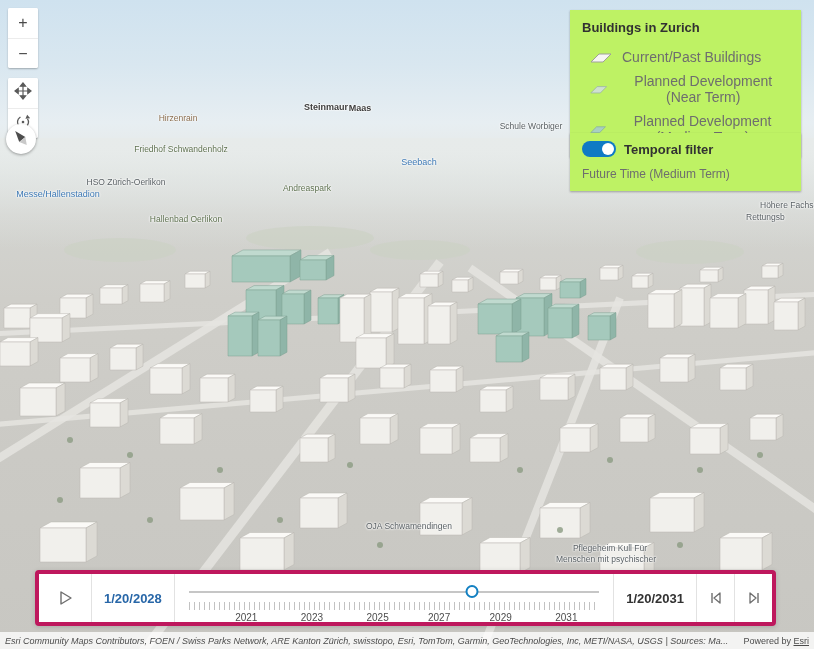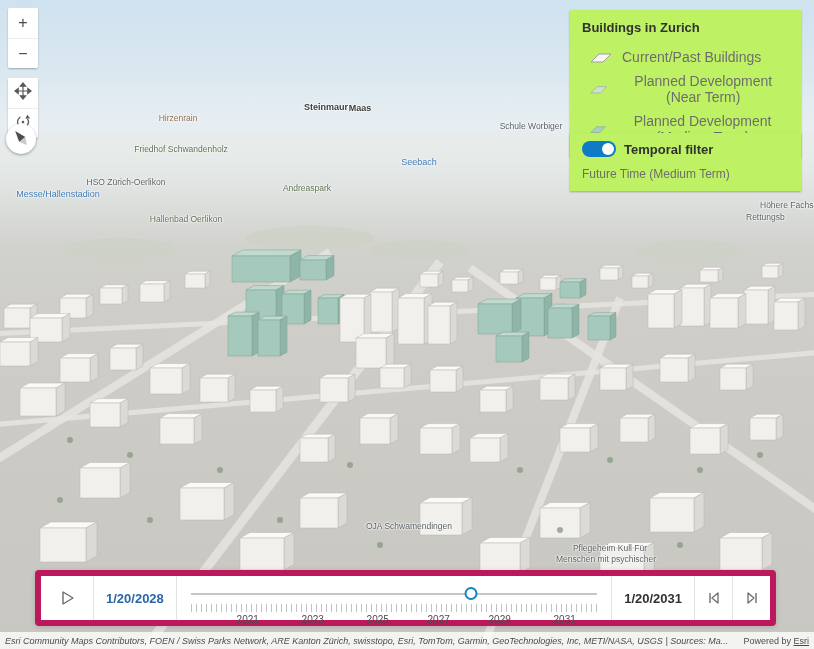--- a/index.html
+++ b/index.html
@@ -43,21 +43,21 @@
   .temporal{top:133px;padding:8px 12px 10px;}
   .trow{display:flex;align-items:center;gap:8px;}
   .toggle{width:34px;height:16px;border-radius:9px;background:#0f7ac5;position:relative;
           display:inline-block;cursor:pointer;flex:0 0 auto;}
   .knob{position:absolute;right:2px;top:2px;width:12px;height:12px;border-radius:50%;background:#fff;}
   .tlabel{font-size:13px;font-weight:bold;color:#323232;}
   .tsub{font-size:12px;color:#6e6e6e;margin-top:10px;}
 
   
   .timebar{position:absolute;left:35px;top:570px;width:741px;height:56px;background:#fff;
-           border:6px solid #be185d;border-radius:4px;box-shadow:0 1px 5px rgba(0,0,0,.15);
+           border:4px solid #be185d;border-radius:4px;box-shadow:0 1px 5px rgba(0,0,0,.15);
            display:flex;align-items:stretch;z-index:20;box-sizing:border-box;}
   .vdiv{width:1px;background:#e2e2e2;}
   .tbtn{border:0;background:none;display:flex;align-items:center;justify-content:center;
         cursor:pointer;padding:0;}
   .play{width:52px;}
   .step{width:37px;}
   .date{display:flex;align-items:center;justify-content:center;font-size:13px;font-weight:bold;
         color:#323232;padding:0 12px;white-space:nowrap;}
   .date.blue{color:#2867a8;}
   .sliderzone{flex:1;position:relative;margin:0 14px;}

